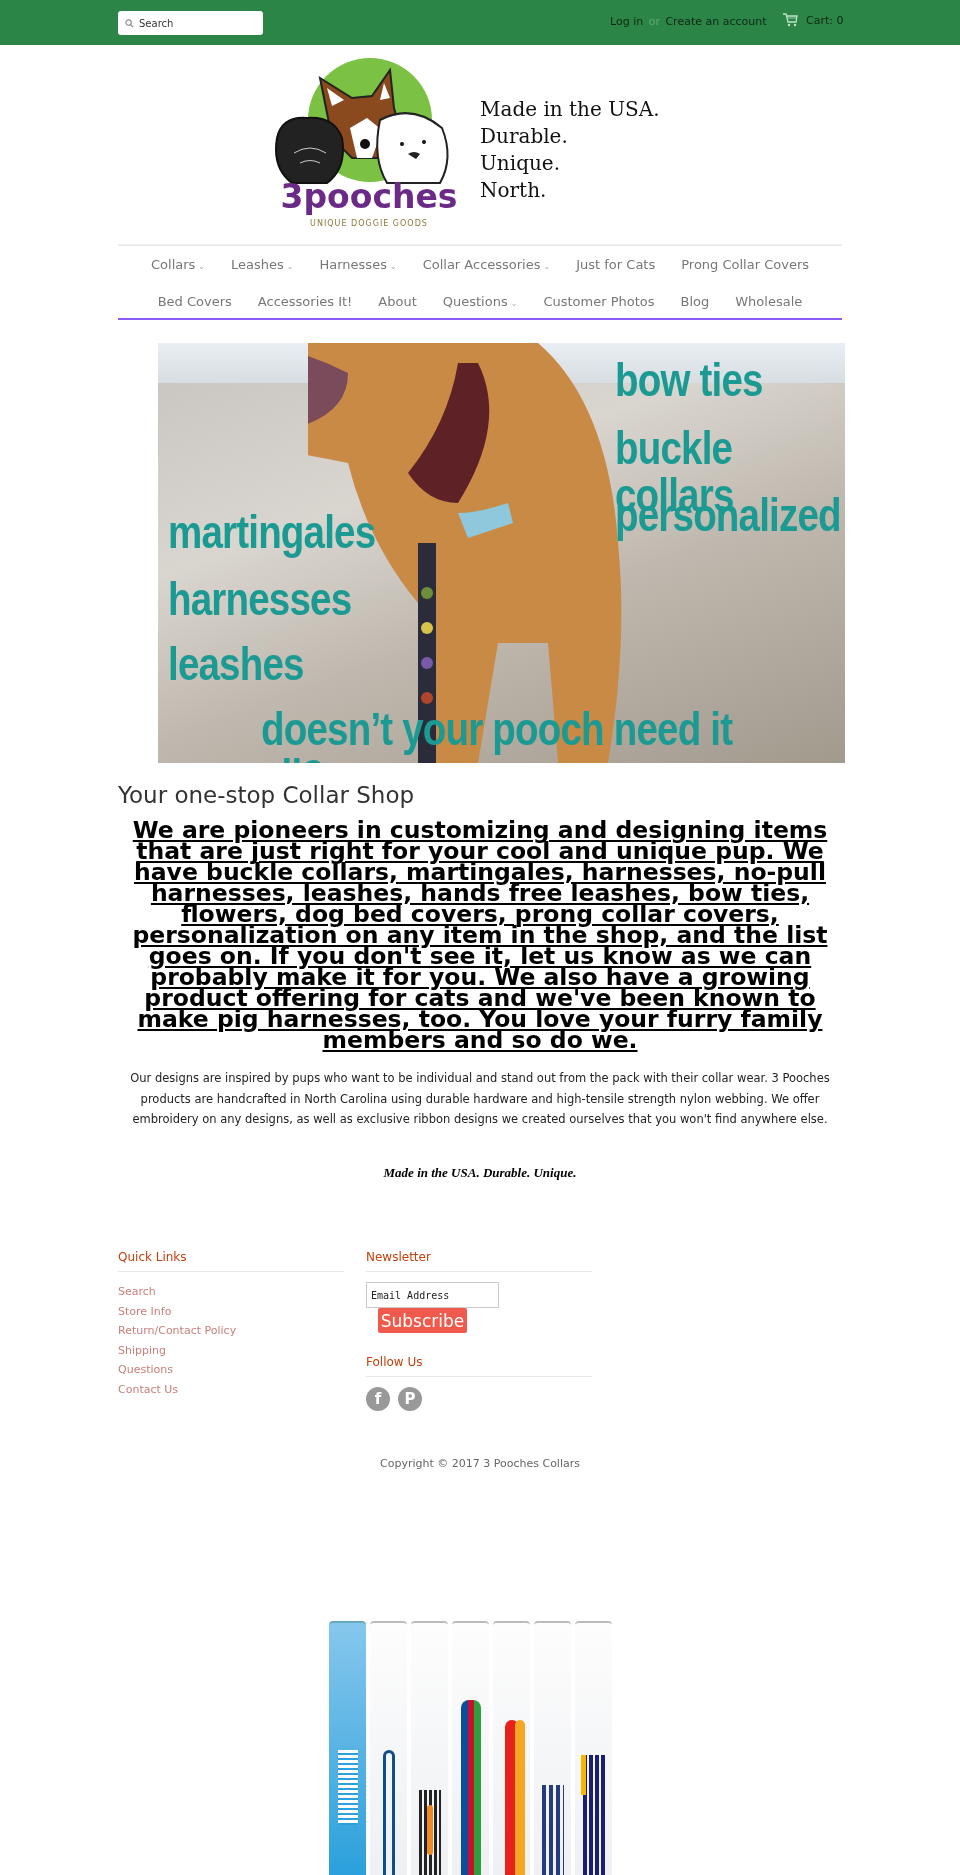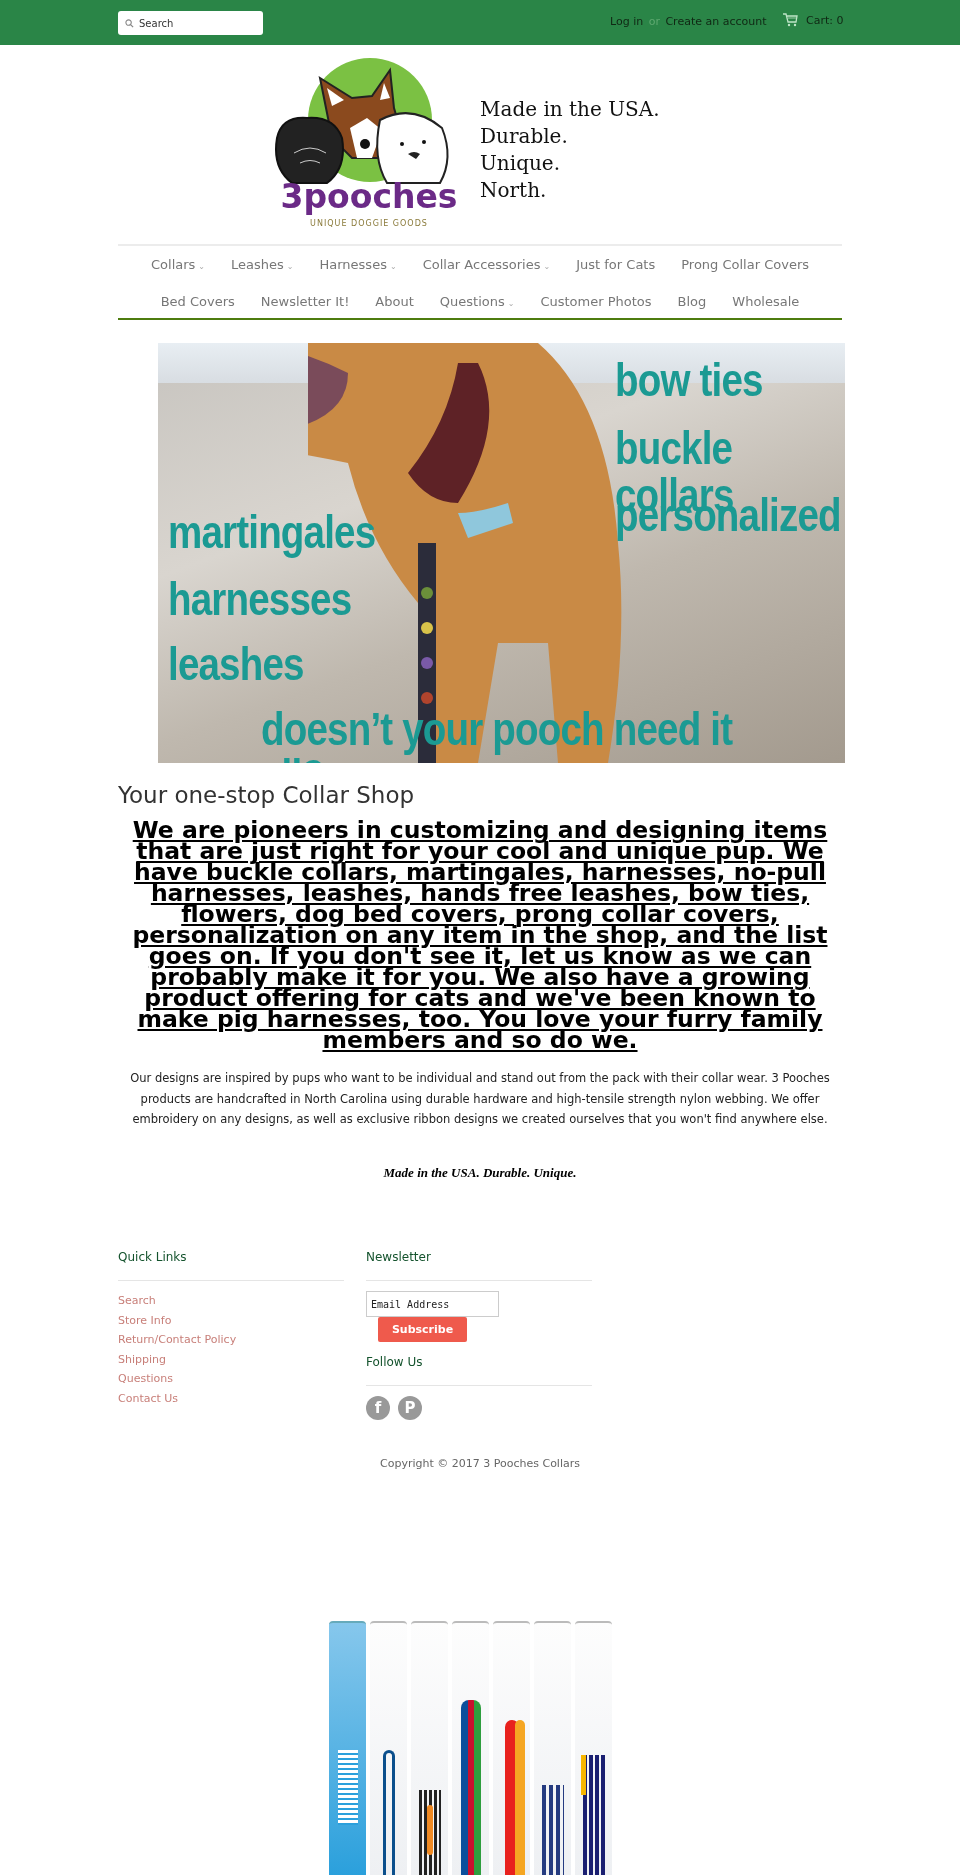--- a/index.html
+++ b/index.html
@@ -16,45 +16,45 @@
   .account-links a { color: #102814; text-decoration: none; }
   .account-links .or { color: #5ea870; margin: 0 2px; }
   .cart { position: absolute; left: 782px; top: 13px; font-size: 11px; color: #102814; display: flex; align-items: center; }
   .cart svg { width: 16px; height: 14px; margin-right: 8px; }
 
   
   .logo-wrap { position: absolute; left: 272px; top: 58px; width: 195px; height: 175px; }
   .tagline { position: absolute; left: 480px; top: 96px; font-family: "DejaVu Serif", serif; font-size: 20px; line-height: 27px; color: #111; }
 
   
-  .nav { position: absolute; left: 118px; top: 244px; width: 724px; height: 76px; border-top: 2px solid #ececec; border-bottom: 2px solid #4d7c0f; }
+  .nav { position: absolute; left: 118px; top: 244px; width: 724px; height: 76px; border-top: 2px solid #ececec; border-bottom: 2px solid #8b5cf6; }
   .nav-row { display: flex; justify-content: center; gap: 0; height: 37px; align-items: center; font-size: 13px; color: #777; }
   .nav-row a { color: #777; text-decoration: none; padding: 0 13px; white-space: nowrap; }
   .nav-row .caret { font-size: 8px; color: #aaa; margin-left: 3px; }
 
   
   .banner { position: absolute; left: 118px; top: 343px; width: 687px; height: 420px; overflow: hidden;
     background: linear-gradient(160deg, #c7c4bf 0%, #d9d5cf 35%, #bfb8ae 60%, #a39a8e 100%); margin-left: 40px; }
   .banner .sky { position: absolute; left: 0; top: 0; width: 100%; height: 40px; background: linear-gradient(#e8eef3, #d8dde2); }
   .banner .dog { position: absolute; left: 150px; top: 0; width: 380px; height: 420px; }
   .banner .word { position: absolute; font-family: "Liberation Sans", sans-serif; font-weight: bold; color: #1b9a93; letter-spacing: -1px; transform: scaleX(0.82); transform-origin: left top; line-height: 1; }
 
   
   .section-title { position: absolute; left: 118px; top: 782px; font-size: 23px; font-weight: normal; color: #333; }
   .pioneer { position: absolute; left: 118px; top: 820px; width: 724px; text-align: center; font-weight: bold; font-size: 23.5px; line-height: 21px; color: #000; text-decoration: underline; }
   .designs { position: absolute; left: 128px; top: 1068px; width: 704px; text-align: center; font-size: 11.5px; line-height: 20.5px; color: #222; }
   .made { position: absolute; left: 118px; top: 1165px; width: 724px; text-align: center; font-family: "Liberation Serif", serif; font-style: italic; font-weight: bold; font-size: 13px; color: #000; }
 
   
   .foot-col { position: absolute; width: 226px; }
-  .foot-col h4 { font-weight: normal; font-size: 12px; color: #14532d; padding-bottom: 16px; border-bottom: 1px solid #e5e5e5; margin-bottom: 10px; }
+  .foot-col h4 { font-weight: normal; font-size: 12px; color: #c2410c; padding-bottom: 7px; border-bottom: 1px solid #e5e5e5; margin-bottom: 10px; }
   .quick-links a { display: block; font-size: 11px; color: #c87f79; text-decoration: none; line-height: 19.5px; }
   .email-input { width: 133px; height: 26px; border: 1px solid #ccc; font-family: "DejaVu Sans Mono", monospace; font-size: 10px; padding-left: 4px; color: #222; }
   .email-input::placeholder { color: #222; }
-  .subscribe-btn { display: block; margin-left: 12px; width: 89px; height: 25px; background: #ef5a4c; color: #fff; border: none; border-radius: 2px; font-family: "DejaVu Sans", sans-serif; font-weight: bold; font-size: 11px; }
+  .subscribe-btn { display: block; margin-left: 12px; width: 89px; height: 25px; background: #ef5a4c; color: #fff; border: none; border-radius: 2px; font-family: "DejaVu Sans", sans-serif; font-weight: normal; font-size: 17px; }
   .social { display: flex; gap: 8px; margin-top: 2px; }
   .social .circle { width: 24px; height: 24px; border-radius: 50%; background: #999; display: flex; align-items: center; justify-content: center; color: #fff; font-weight: bold; font-size: 15px; }
   .copyright { position: absolute; left: 0; top: 1457px; width: 960px; text-align: center; font-size: 11px; color: #666; }
 
   
   .payments { position: absolute; left: 329px; top: 1621px; display: flex; gap: 4px; }
   .pay { width: 37px; height: 254px; border-radius: 4px 4px 0 0; border-top: 2px solid #bbb; background: linear-gradient(#fdfdfd, #eef0f3); position: relative; overflow: hidden; }
   .pay.amex { background: linear-gradient(#86c7ec, #2ba0dc); border-top-color: #6ab; }
   .pay .mark { position: absolute; left: 50%; bottom: 0; transform: translateX(-50%); }
 </style>
@@ -119,21 +119,21 @@
   <div class="nav-row">
     <a href="#"><span>Collars</span><span class="caret">⌄</span></a>
     <a href="#"><span>Leashes</span><span class="caret">⌄</span></a>
     <a href="#"><span>Harnesses</span><span class="caret">⌄</span></a>
     <a href="#"><span>Collar Accessories</span><span class="caret">⌄</span></a>
     <a href="#">Just for Cats</a>
     <a href="#">Prong Collar Covers</a>
   </div>
   <div class="nav-row">
     <a href="#">Bed Covers</a>
-    <a href="#">Newsletter It!</a>
+    <a href="#">Accessories It!</a>
     <a href="#">About</a>
     <a href="#"><span>Questions</span><span class="caret">⌄</span></a>
     <a href="#">Customer Photos</a>
     <a href="#">Blog</a>
     <a href="#">Wholesale</a>
   </div>
 </nav>
 
 <div class="banner">
   <div class="sky"></div>

